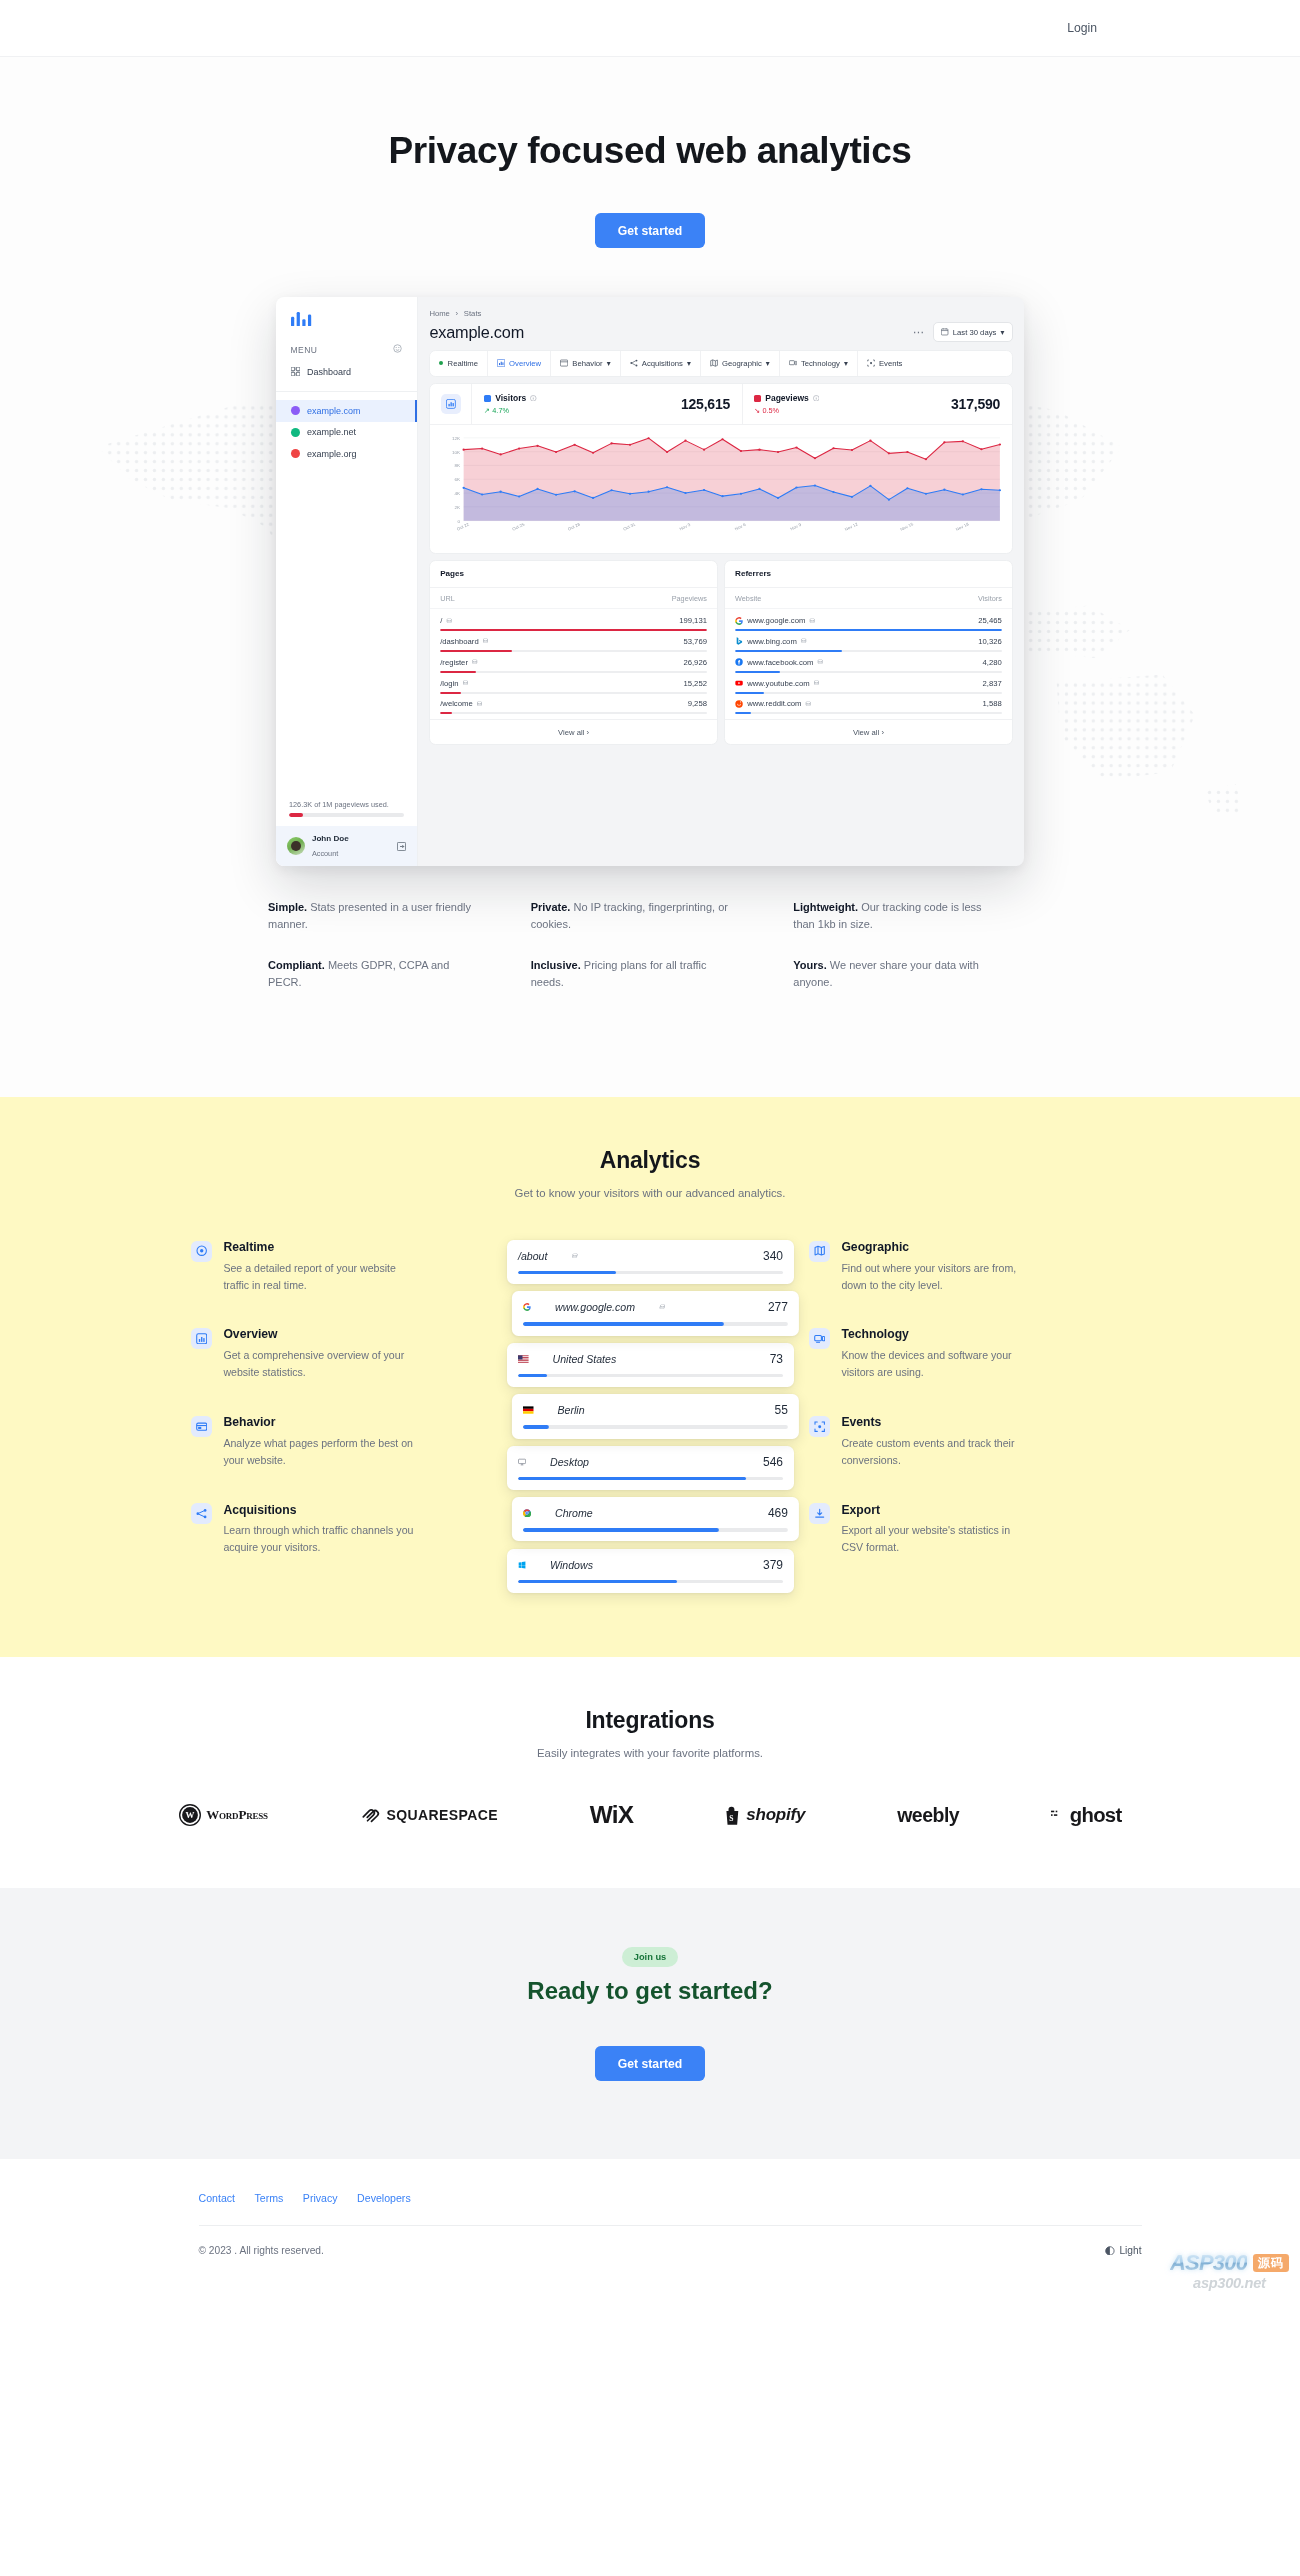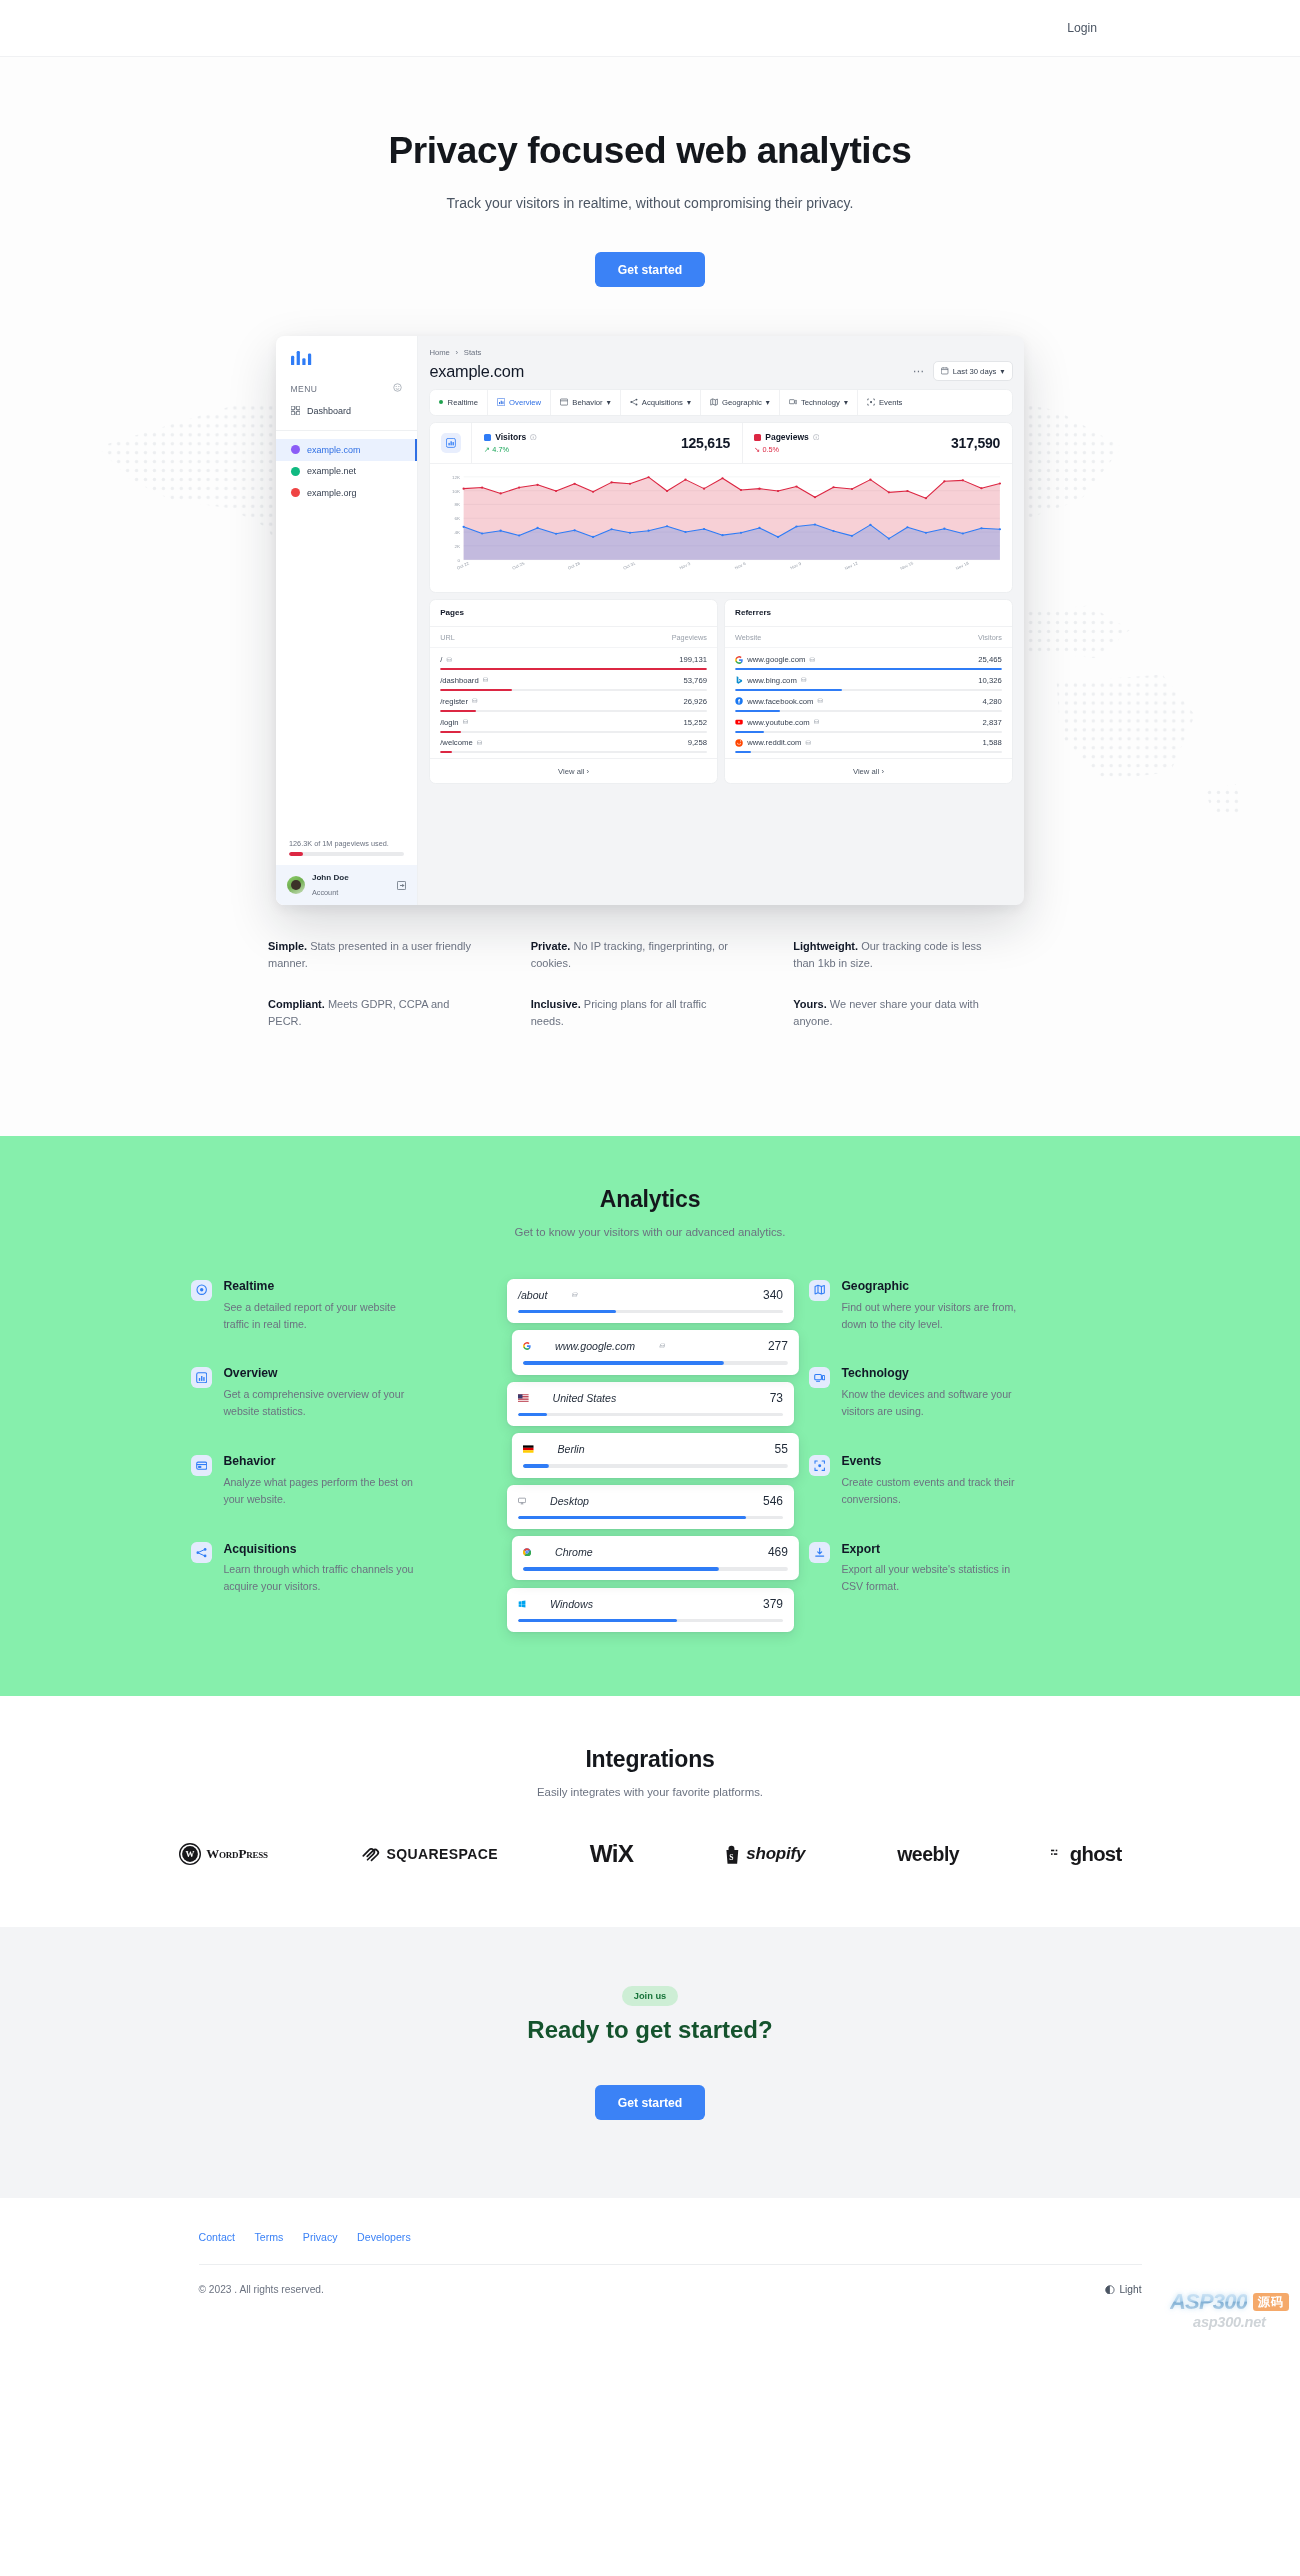--- a/index.html
+++ b/index.html
@@ -216,21 +216,21 @@
     display: grid; grid-template-columns: repeat(3, 1fr);
     column-gap: 42px; row-gap: 28px;
     position: relative; z-index: 4;
     padding-bottom: 57px;
     gap: 24px;
   }
   .bullet { font-size: 11px; line-height: 1.55; color: #6b7280; max-width: 203px; }
   .bullet b { color: #111827; font-weight: 700; }
 
   
-  .section-grey { background: #86efac; padding: 50px 0 57px; }
+  .section-grey { background: #fef9c3; padding: 50px 0 57px; }
   .sec-title { text-align: center; font-size: 23px; font-weight: 700; color: #14171c; letter-spacing: -0.2px; }
   .sec-sub { text-align: center; font-size: 11.4px; color: #6b7280; margin-top: 13px; }
   .an-grid {
     width: 918px; margin: 41px auto 0;
     display: grid; grid-template-columns: 301px 317px 301px;
     gap: 0;
   }
   .feat { display: flex; gap: 11.4px; margin-bottom: 34px; }
   .feat:last-child { margin-bottom: 0; }
   .feat-ico {
@@ -336,21 +336,20 @@
             <path d="M1300 440 L1430 430 L1470 480 L1440 550 L1360 560 L1305 510 Z"></path>
             <path d="M1480 570 L1520 565 L1530 600 L1495 605 Z"></path>
           </g>
         </mask>
       </defs>
       <rect width="1600" height="700" fill="url(#dots)" mask="url(#continents)"></rect>
     </svg>
 
     <div class="hero-inner">
       <h1>Privacy focused web analytics</h1>
-      <p class="sub">Track your visitors in realtime, without compromising their privacy.</p>
       <button class="btn-primary">Get started</button>
 
       <div class="dash-wrap">
         <div class="dash">
 
           <div class="dash-sidebar">
             <div class="ds-logo">
               <svg width="21" height="14.6" viewBox="0 0 26 18">
                 <rect x="0" y="6" width="4" height="12" rx="1.6" fill="#2f7cf6"></rect>
                 <rect x="7" y="0" width="4" height="18" rx="1.6" fill="#2f7cf6"></rect>

